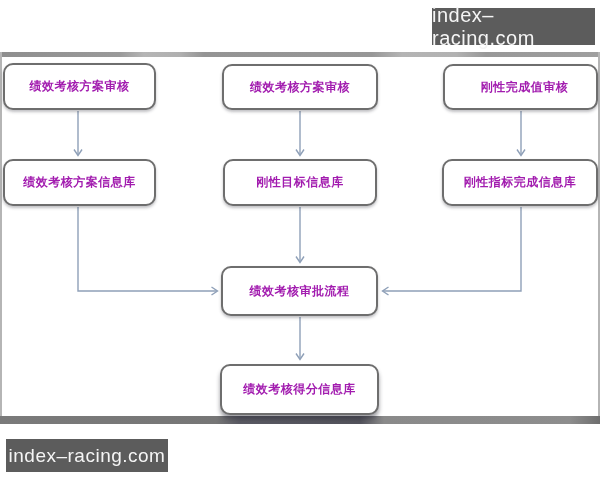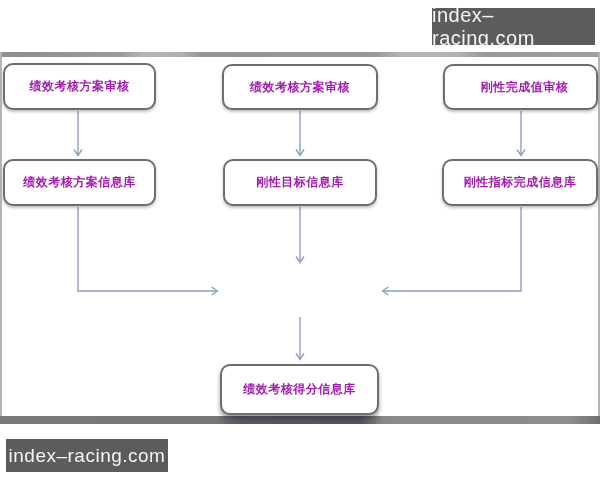--- a/index.html
+++ b/index.html
@@ -83,17 +83,18 @@
     <path d="M521,207 L521,291 L383,291" fill="none" stroke="#8fa0b8" stroke-width="1.4" marker-end="url(#arr)"></path>
     <path d="M300,317 L300,359" fill="none" stroke="#8fa0b8" stroke-width="1.4" marker-end="url(#arr)"></path>
   </svg>
 
   <div class="node" style="left:3px;   top:63px;  width:153px; height:47px;">绩效考核方案审核</div>
   <div class="node" style="left:222px; top:64px;  width:156px; height:46px;">绩效考核方案审核</div>
   <div class="node" style="left:443px; top:64px;  width:155px; height:46px;padding-left:8px;">刚性完成值审核</div>
   <div class="node" style="left:3px;   top:159px; width:153px; height:47px;">绩效考核方案信息库</div>
   <div class="node" style="left:442px; top:159px; width:156px; height:47px;">刚性指标完成信息库</div>
   <div class="node" style="left:223px; top:159px; width:154px; height:47px;">刚性目标信息库</div>
+  <div class="node" style="left:221px; top:266px; width:157px; height:50px;">绩效考核审批流程</div>
   <div class="node" style="left:220px; top:364px; width:159px; height:51px; box-shadow:0 4px 4px rgba(40,40,50,0.45);">绩效考核得分信息库</div>
 
   <div class="watermark bottom">index–racing.com</div>
 
 </div>
 
 </body></html>

